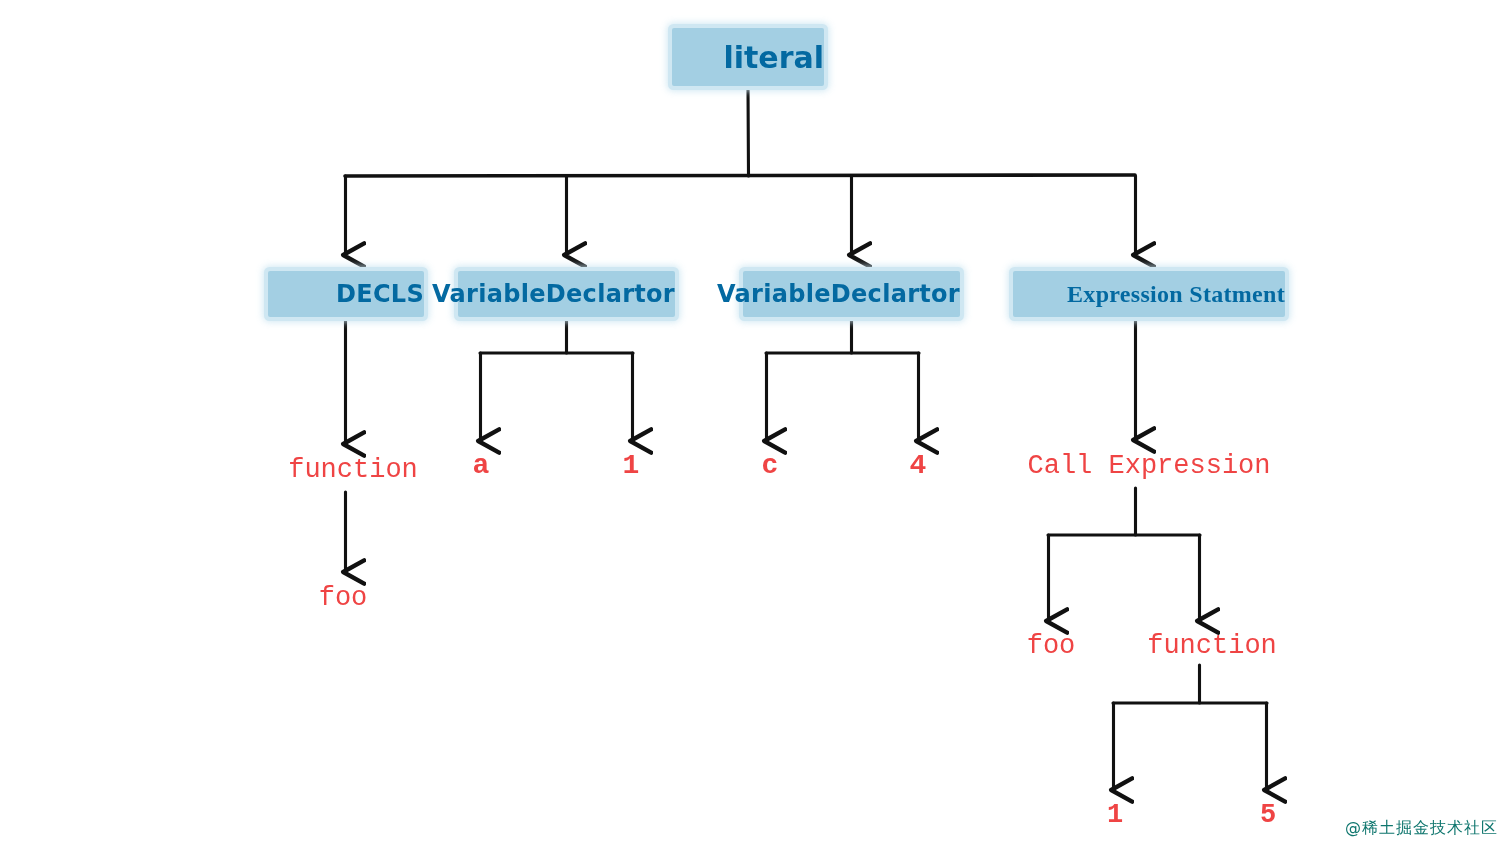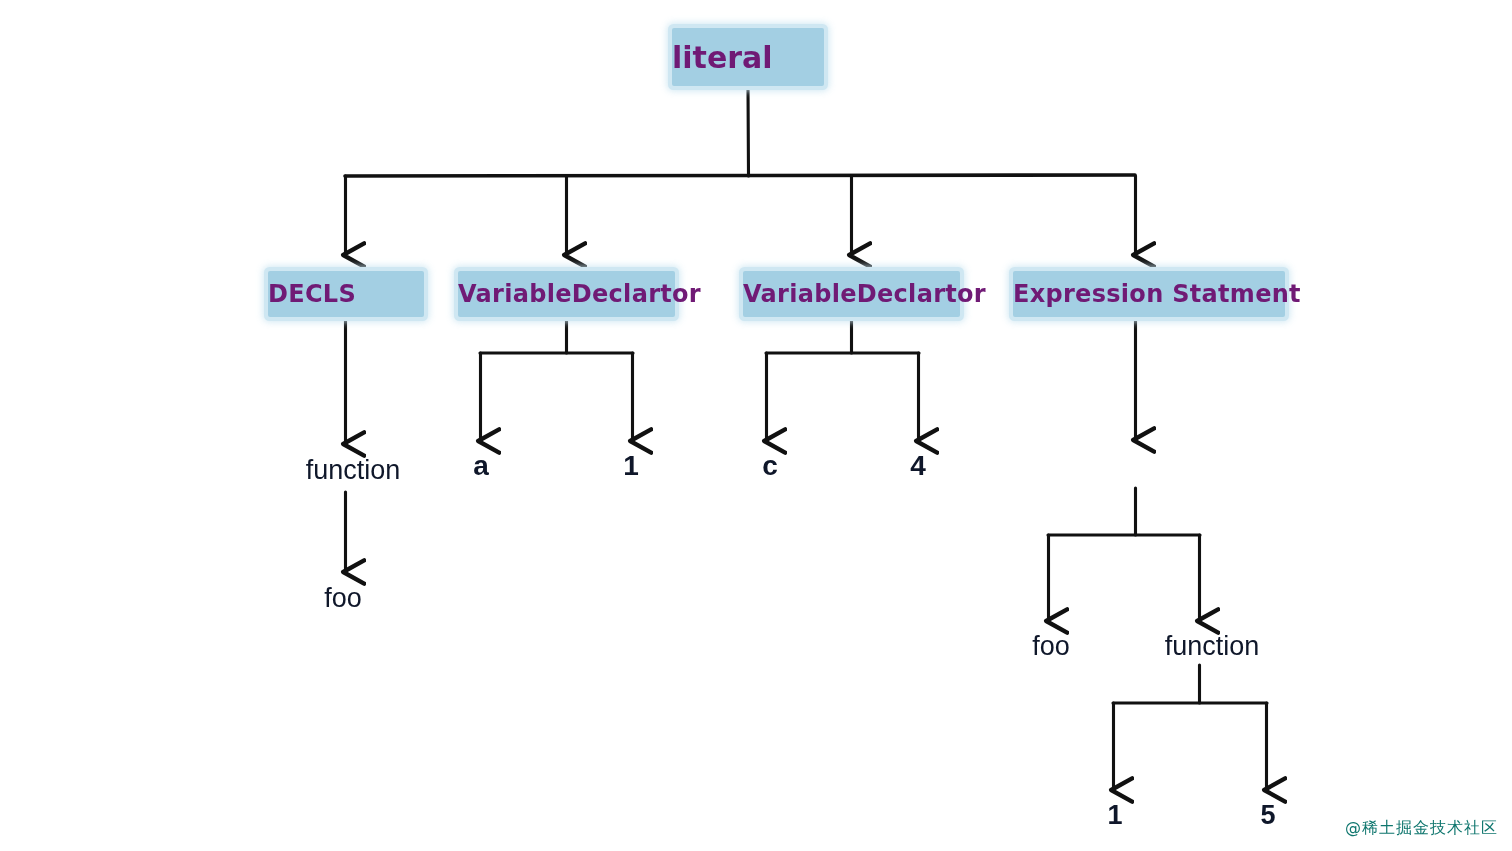--- a/index.html
+++ b/index.html
@@ -24,46 +24,46 @@
     width: 1512px;
     height: 851px;
     pointer-events: none;
   }
 
   
   .hl-node {
     position: absolute;
     display: flex;
     align-items: center;
-    justify-content: flex-start;
+    justify-content: flex-end;
     box-sizing: border-box;
     background: #a3cfe3;
     box-shadow: 0 0 0 4px #cfe7f2, 0 0 7px 5px rgba(200,228,241,0.85);
     border-radius: 2px;
-    color: #701a75;
+    color: #0369a1;
     font-family: "DejaVu Sans", sans-serif;
     font-weight: bold;
     letter-spacing: 0.3px;
     white-space: nowrap;
     z-index: 3;
   }
   .hl-node.root {
     font-size: 30px;
     letter-spacing: 0px;
   }
   .hl-node.lvl2 {
     font-size: 24px;
     font-weight: 600;
   }
 
   
   .txt-node {
     position: absolute;
-    color: #0f172a;
-    font-family: Liberation Sans, sans-serif;
+    color: #ef4444;
+    font-family: Liberation Mono, monospace;
     white-space: nowrap;
     transform: translateX(-50%);
     z-index: 3;
   }
   .txt-node.word {
     font-size: 27px;
     font-weight: 500;
   }
   .txt-node.val {
     font-size: 28px;
@@ -145,21 +145,21 @@
   </div>
 
   <div class="hl-node lvl2" style="left:458px; top:271px; width:217px; height:46px;">
     <span>VariableDeclartor</span>
   </div>
 
   <div class="hl-node lvl2" style="left:743px; top:271px; width:217px; height:46px;">
     <span>VariableDeclartor</span>
   </div>
 
-  <div class="hl-node lvl2" style="left:1013px; top:271px; width:272px; height:46px;">
+  <div class="hl-node lvl2" style="left:1013px; top:271px; width:272px; height:46px;font-family:Liberation Serif, serif;">
     <span>Expression Statment</span>
   </div>
 
   <div class="txt-node word" style="left:353px; top:455px;">
     <span>function</span>
   </div>
 
   <div class="txt-node word" style="left:343px; top:583px;">
     <span>foo</span>
   </div>
@@ -173,20 +173,23 @@
   </div>
 
   <div class="txt-node val" style="left:770px; top:450px;">
     <span>c</span>
   </div>
 
   <div class="txt-node val" style="left:918px; top:450px;">
     <span>4</span>
   </div>
 
+  <div class="txt-node word" style="left:1149px; top:451px;">
+    <span>Call Expression</span>
+  </div>
 
   <div class="txt-node word" style="left:1051px; top:631px;">
     <span>foo</span>
   </div>
 
   <div class="txt-node word" style="left:1212px; top:631px;">
     <span>function</span>
   </div>
 
   <div class="txt-node val-thin" style="left:1115px; top:800px;">

